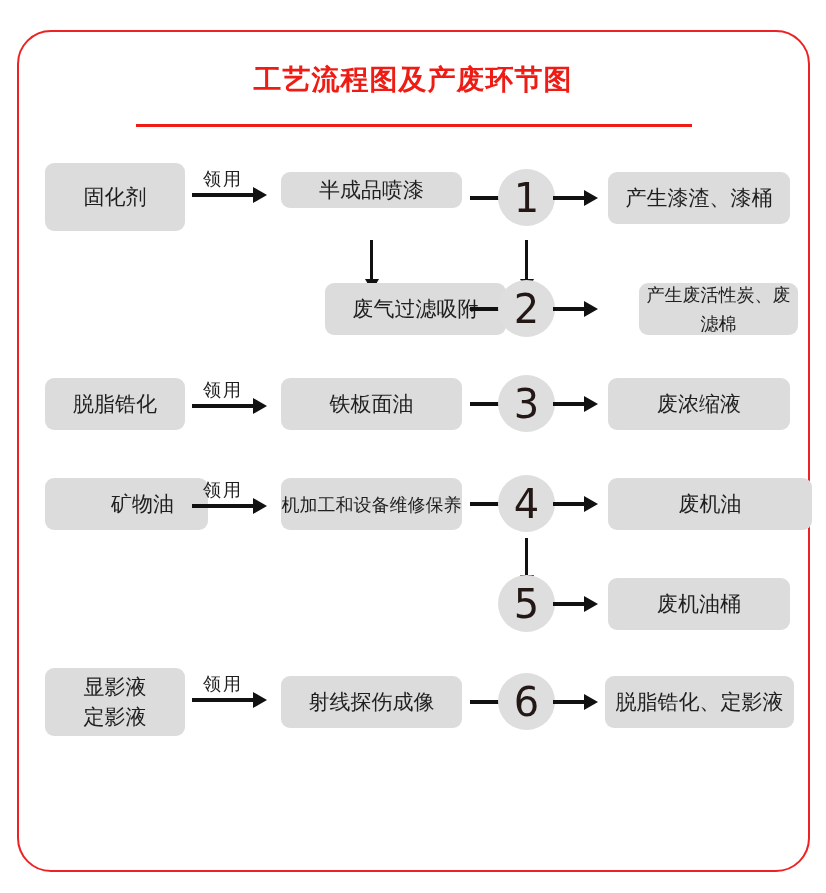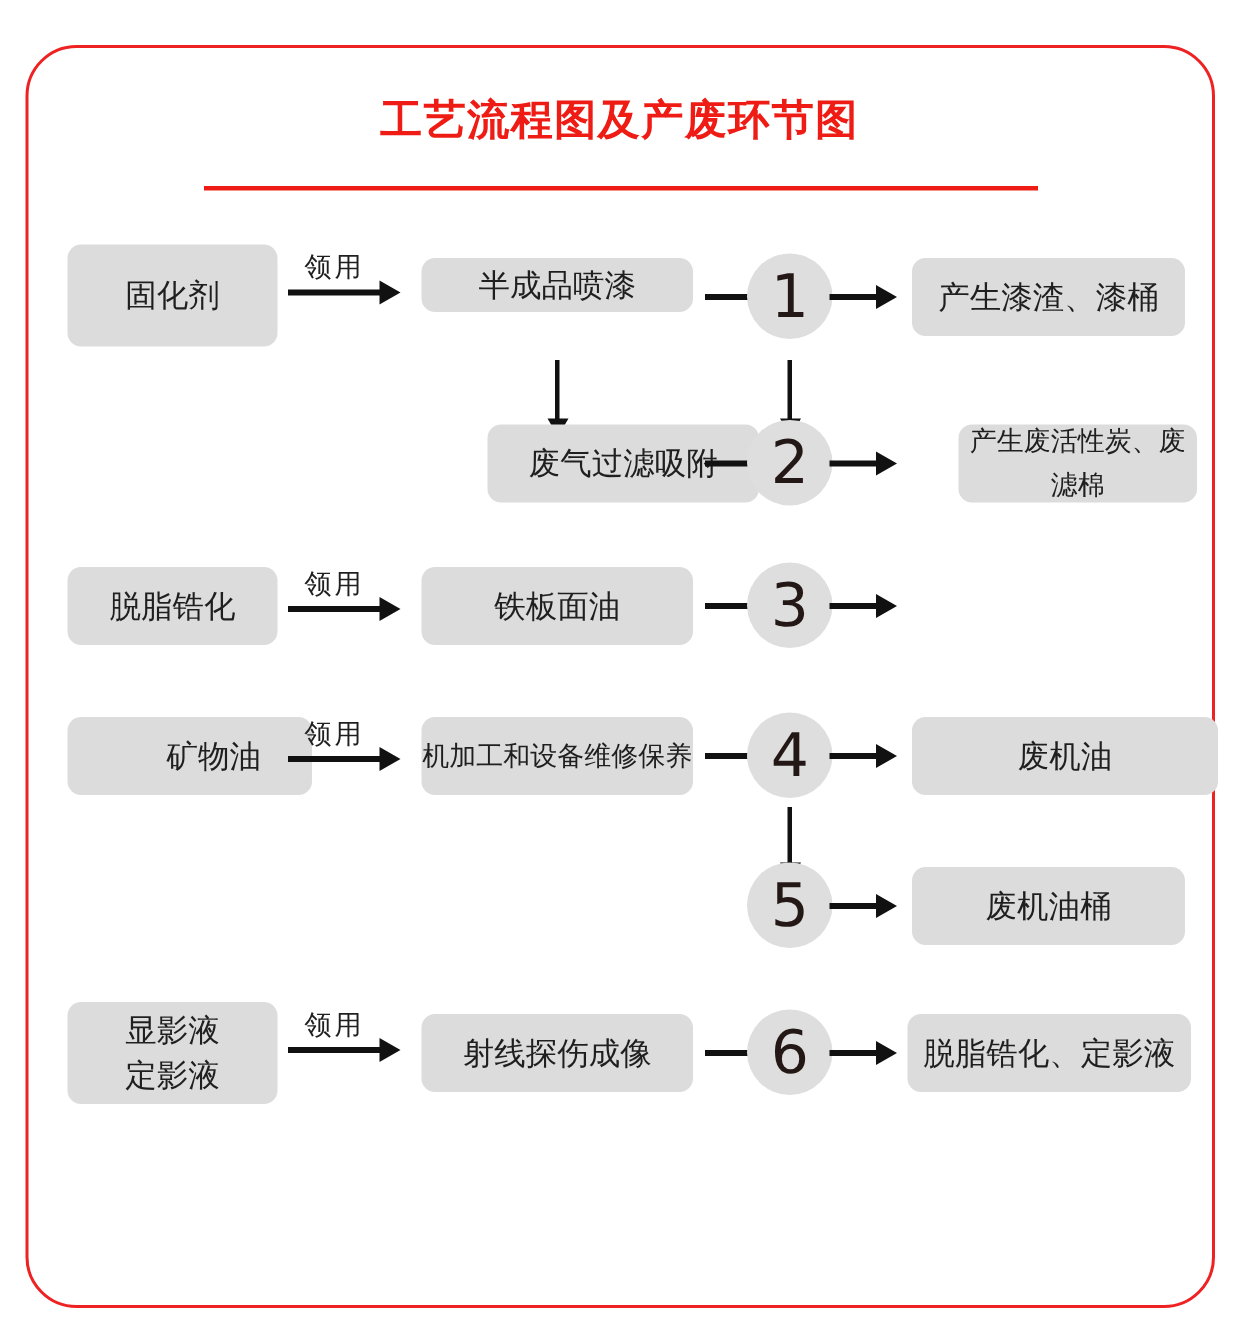--- a/index.html
+++ b/index.html
@@ -177,20 +177,21 @@
 
   <div class="arrow-label" style="left:203px; top:383px;">领用</div>
   <div class="h-arrow" style="left:192px; top:404px; width:62px;"></div>
 
   <div class="node" style="left:281px; top:378px; width:181px; height:52px;">铁板面油</div>
 
   <div class="h-line" style="left:470px; top:402px; width:30px;"></div>
   <div class="circle" style="left:498px; top:375px; width:57px; height:57px;">3</div>
   <div class="h-arrow" style="left:553px; top:402px; width:32px;"></div>
 
+  <div class="node" style="left:608px; top:378px; width:182px; height:52px;">废浓缩液</div>
 
   <div class="node" style="left:45px; top:478px; width:163px; height:52px;padding-left:32px;">矿物油</div>
 
   <div class="arrow-label" style="left:203px; top:483px;">领用</div>
   <div class="h-arrow" style="left:192px; top:504px; width:62px;"></div>
 
   <div class="node small-text" style="left:281px; top:478px; width:181px; height:52px;">机加工和设备维修保养</div>
 
   <div class="h-line" style="left:470px; top:502px; width:30px;"></div>
   <div class="circle" style="left:498px; top:475px; width:57px; height:57px;">4</div>

